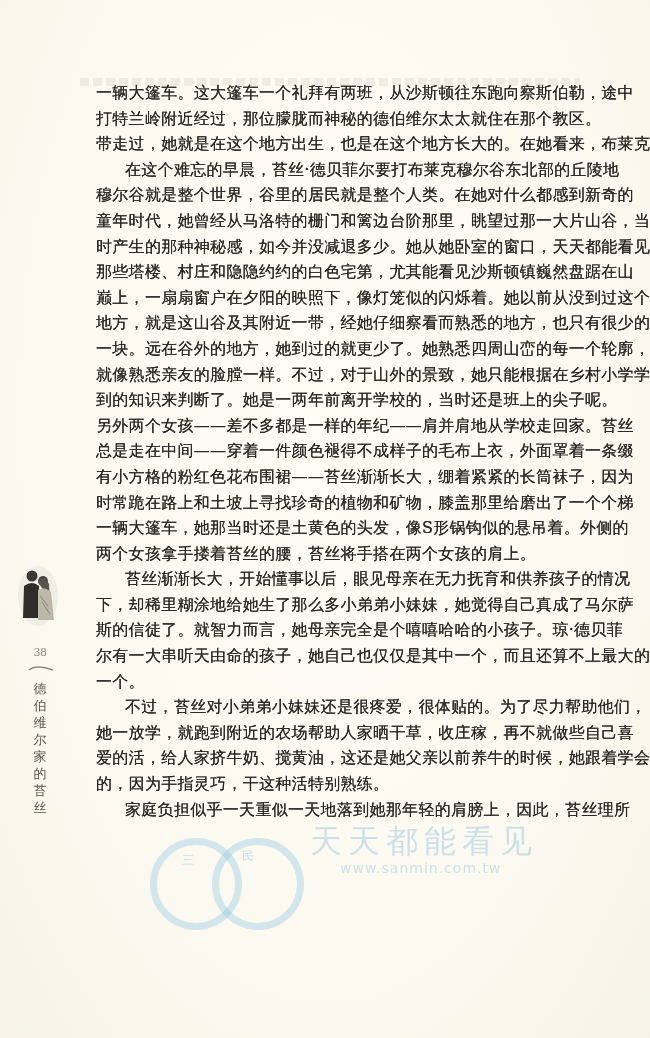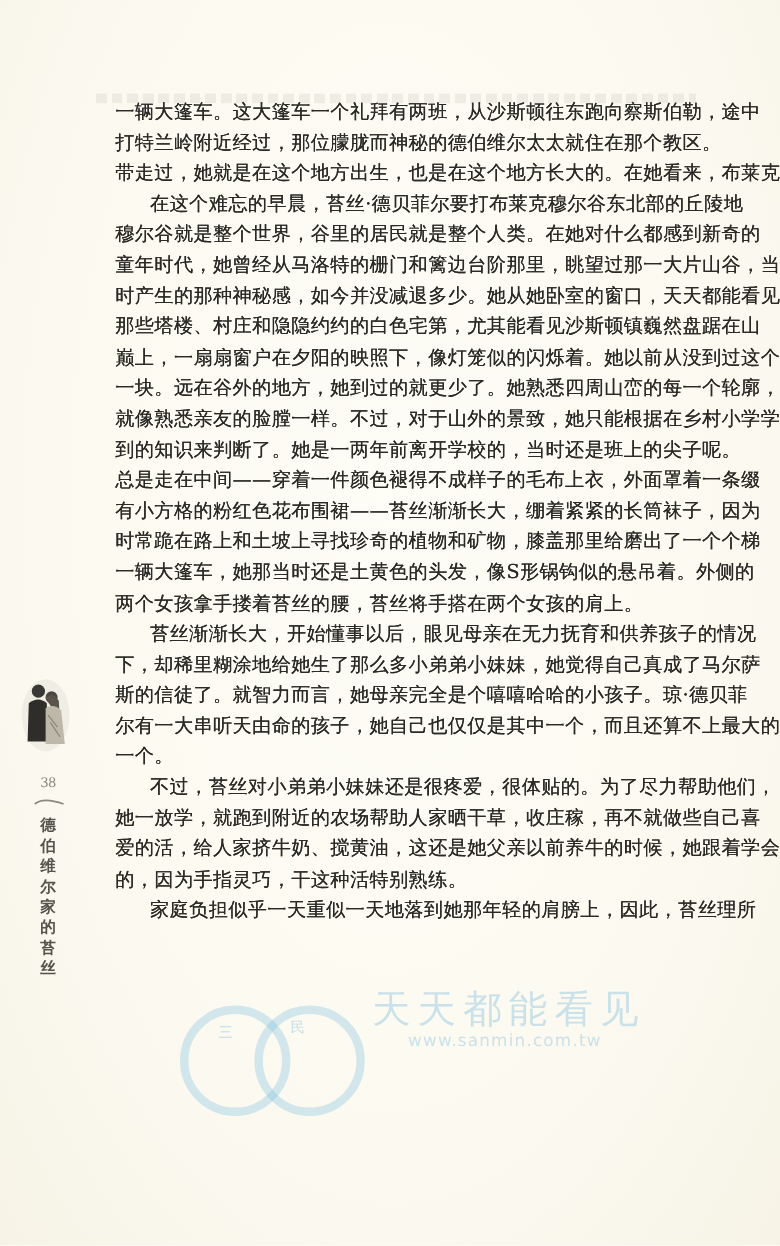--- a/index.html
+++ b/index.html
@@ -75,21 +75,21 @@
   .running-title {
     position: absolute;
     left: 30px;
     top: 680px;
     width: 20px;
     font-size: 13px;
     line-height: 17px;
     color: #55534c;
     text-align: center;
     word-break: break-all;
-    font-weight: bold;
+    font-weight: normal;
   }
   .watermark {
     position: absolute;
     left: 150px;
     top: 820px;
     width: 430px;
     height: 90px;
     pointer-events: none;
   }
   .wm-circle {
@@ -132,23 +132,25 @@
   <div class="body-text" id="body-text">
       <div class="line">一辆大篷车。这大篷车一个礼拜有两班，从沙斯顿往东跑向察斯伯勒，途中</div>
       <div class="line">打特兰岭附近经过，那位朦胧而神秘的德伯维尔太太就住在那个教区。</div>
       <div class="line">带走过，她就是在这个地方出生，也是在这个地方长大的。在她看来，布莱克</div>
       <div class="line indent">在这个难忘的早晨，苔丝·德贝菲尔要打布莱克穆尔谷东北部的丘陵地</div>
       <div class="line">穆尔谷就是整个世界，谷里的居民就是整个人类。在她对什么都感到新奇的</div>
       <div class="line">童年时代，她曾经从马洛特的栅门和篱边台阶那里，眺望过那一大片山谷，当</div>
       <div class="line">时产生的那种神秘感，如今并没减退多少。她从她卧室的窗口，天天都能看见</div>
       <div class="line">那些塔楼、村庄和隐隐约约的白色宅第，尤其能看见沙斯顿镇巍然盘踞在山</div>
       <div class="line">巅上，一扇扇窗户在夕阳的映照下，像灯笼似的闪烁着。她以前从没到过这个</div>
+      <div class="line">地方，就是这山谷及其附近一带，经她仔细察看而熟悉的地方，也只有很少的</div>
       <div class="line">一块。远在谷外的地方，她到过的就更少了。她熟悉四周山峦的每一个轮廓，</div>
       <div class="line">就像熟悉亲友的脸膛一样。不过，对于山外的景致，她只能根据在乡村小学学</div>
       <div class="line">到的知识来判断了。她是一两年前离开学校的，当时还是班上的尖子呢。</div>
+      <div class="line">另外两个女孩——差不多都是一样的年纪——肩并肩地从学校走回家。苔丝</div>
       <div class="line">总是走在中间——穿着一件颜色褪得不成样子的毛布上衣，外面罩着一条缀</div>
       <div class="line">有小方格的粉红色花布围裙——苔丝渐渐长大，绷着紧紧的长筒袜子，因为</div>
       <div class="line">时常跪在路上和土坡上寻找珍奇的植物和矿物，膝盖那里给磨出了一个个梯</div>
       <div class="line">一辆大篷车，她那当时还是土黄色的头发，像S形锅钩似的悬吊着。外侧的</div>
       <div class="line">两个女孩拿手搂着苔丝的腰，苔丝将手搭在两个女孩的肩上。</div>
       <div class="line indent">苔丝渐渐长大，开始懂事以后，眼见母亲在无力抚育和供养孩子的情况</div>
       <div class="line">下，却稀里糊涂地给她生了那么多小弟弟小妹妹，她觉得自己真成了马尔萨</div>
       <div class="line">斯的信徒了。就智力而言，她母亲完全是个嘻嘻哈哈的小孩子。琼·德贝菲</div>
       <div class="line">尔有一大串听天由命的孩子，她自己也仅仅是其中一个，而且还算不上最大的</div>
       <div class="line">一个。</div>

